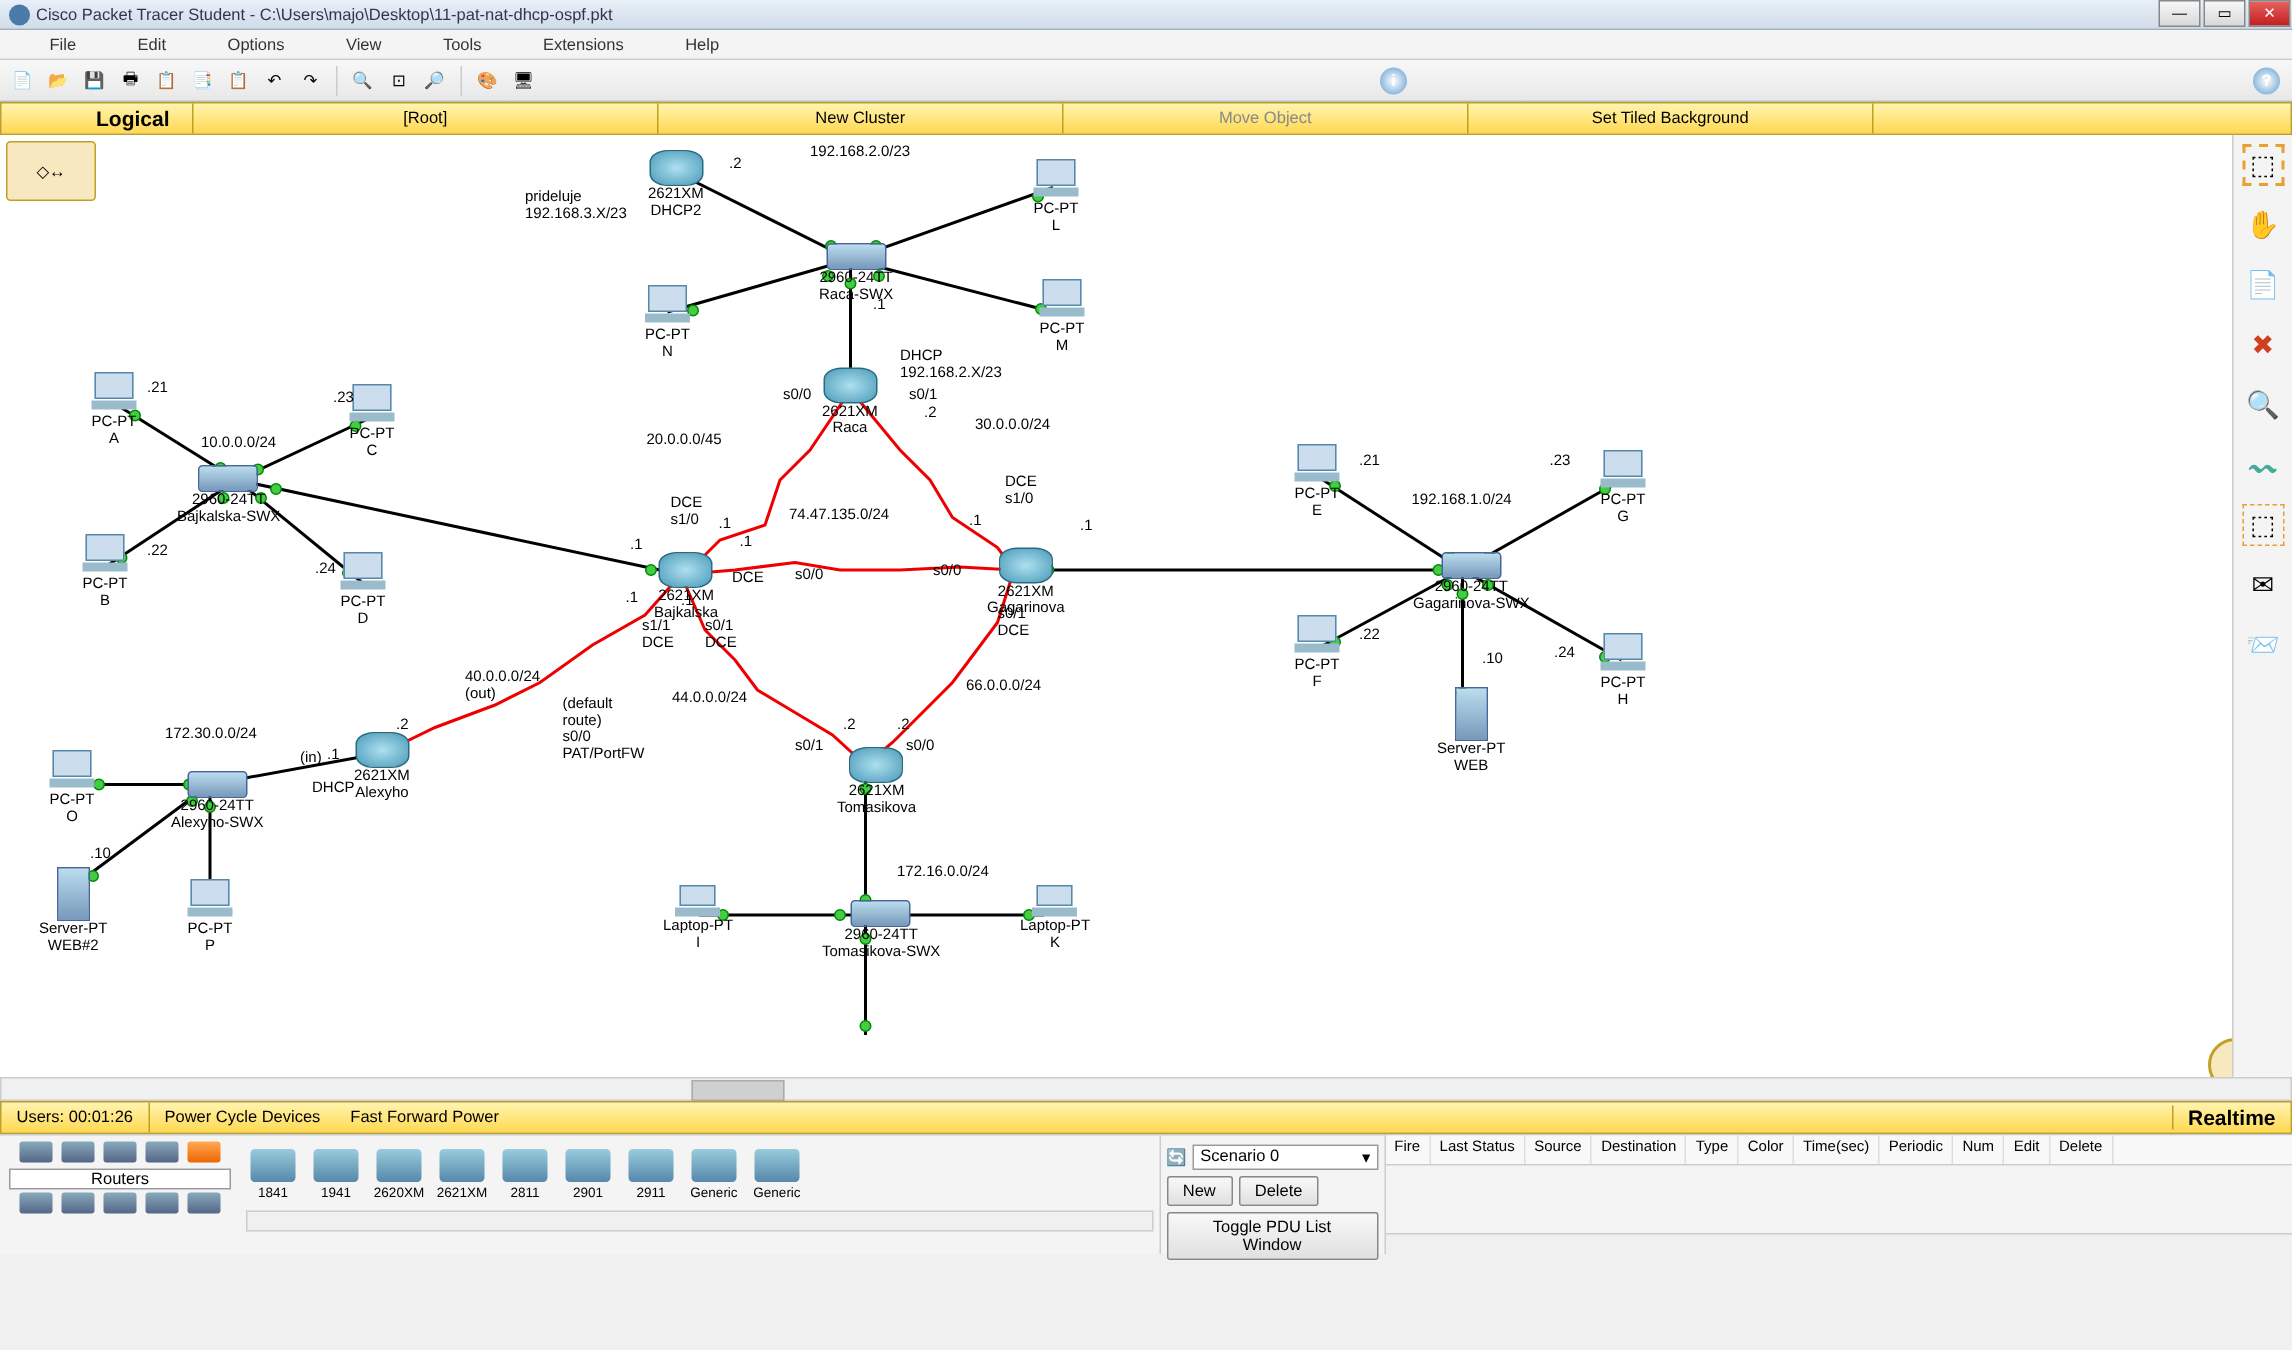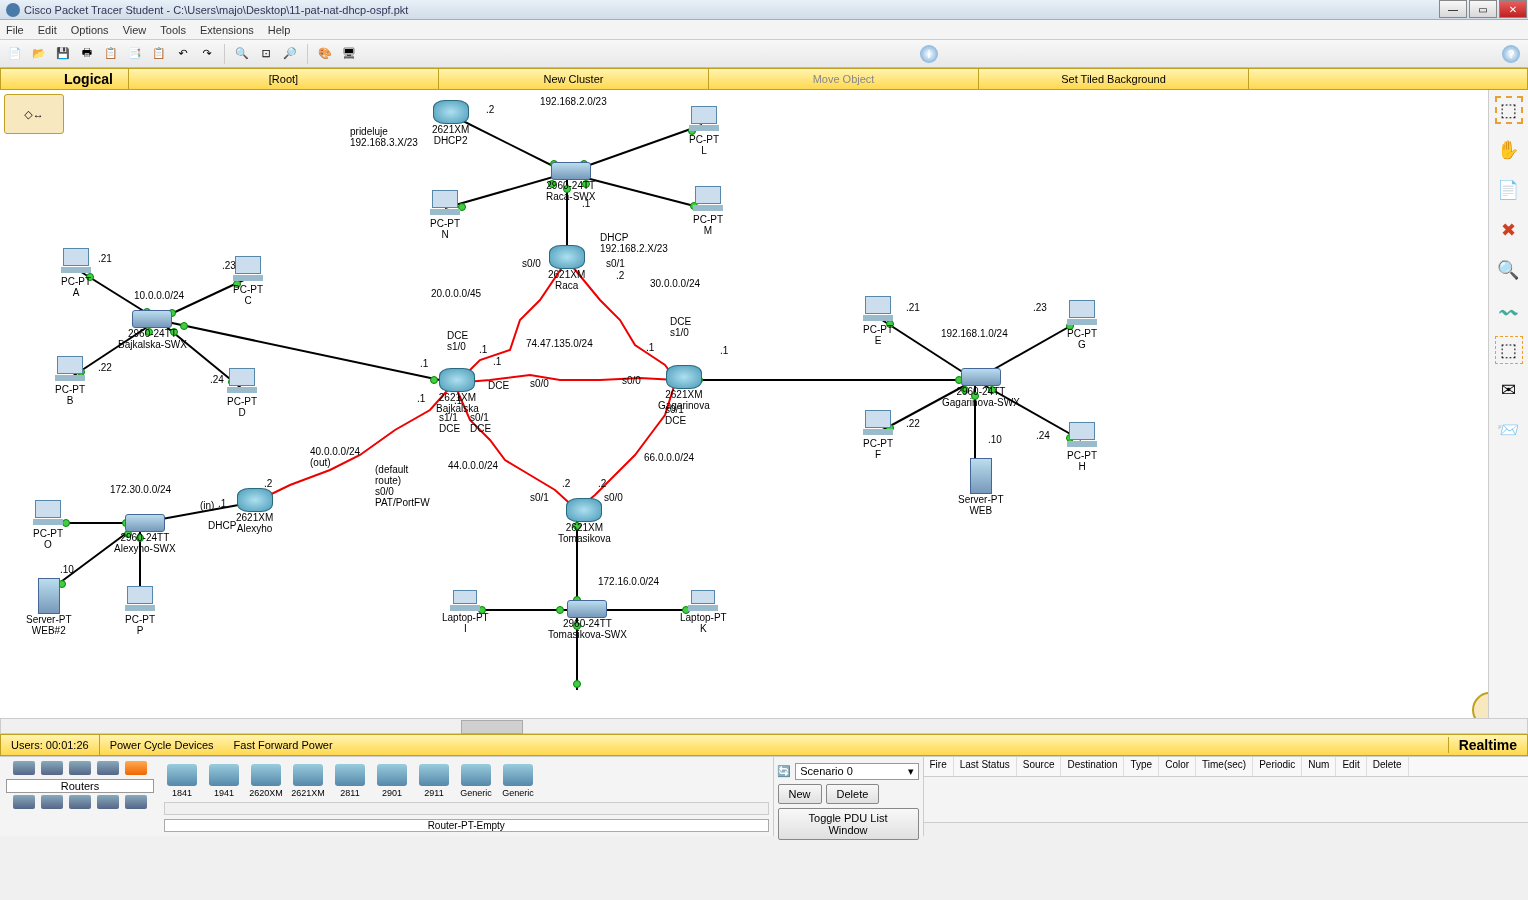--- a/index.html
+++ b/index.html
@@ -10,21 +10,21 @@
 .titlebar-icon { width: 14px; height: 14px; background: #4a7aa8; border-radius: 50%; margin-right: 4px; }
 .titlebar-text { color: #335; flex: 1; }
 .win-btns { display: flex; height: 100%; }
 .win-btn { width: 28px; height: 18px; margin: 0 1px; border: 1px solid #888; display: flex; align-items: center; justify-content: center; font-size: 10px; }
 .win-min { background: linear-gradient(#f8f8f8,#d8d8d8); }
 .win-max { background: linear-gradient(#f8f8f8,#d8d8d8); }
 .win-close { background: linear-gradient(#e86060,#c02020); color: #fff; }
 
 
 .menubar { height: 20px; background: #f4f4f4; display: flex; align-items: center; padding: 0 6px; gap: 14px; border-bottom: 1px solid #ccc; }
-.menu-item { color: #333; cursor: default; }
+.menu-item { color: #333; cursor: default; margin-left: 27px; }
 
 
 .maintoolbar { height: 28px; background: linear-gradient(#f8f8f8,#e8e8e8); border-bottom: 1px solid #bbb; display: flex; align-items: center; padding: 0 4px; gap: 2px; }
 .toolbtn { width: 22px; height: 22px; display: flex; align-items: center; justify-content: center; border-radius: 2px; }
 .toolsep { width: 1px; height: 20px; background: #ccc; margin: 0 4px; }
 .help-icon { margin-left: auto; width: 18px; height: 18px; border-radius: 50%; background: radial-gradient(#fff,#5a9ad0); color: #fff; display: flex; align-items: center; justify-content: center; font-weight: bold; margin-right: 4px; }
 
 
 .navbar { height: 22px; background: linear-gradient(#fff4b0,#ffd850); border: 1px solid #c0a020; display: flex; }
 .nav-cell { display: flex; align-items: center; justify-content: center; border-right: 1px solid #c0a020; }
@@ -412,21 +412,21 @@
     <div class="netlabel" style="left:941px;top:238px">192.168.1.0/24</div>
     <div class="netlabel" style="left:598px;top:486px">172.16.0.0/24</div>
     <div class="netlabel" style="left:375px;top:374px;white-space:pre">(default<br>route)<br>s0/0<br>PAT/PortFW</div>
     <div class="netlabel" style="left:447px;top:240px;white-space:pre">DCE<br>s1/0</div>
     <div class="netlabel" style="left:670px;top:226px;white-space:pre">DCE<br>s1/0</div>
     <div class="netlabel" style="left:522px;top:168px">s0/0</div>
     <div class="netlabel" style="left:606px;top:168px">s0/1</div>
     <div class="netlabel" style="left:488px;top:290px">DCE</div>
     <div class="netlabel" style="left:530px;top:288px">s0/0</div>
     <div class="netlabel" style="left:622px;top:285px">s0/0</div>
-    <div class="netlabel" style="left:439px;top:322px;white-space:pre">s1/1<br>DCE</div>
+    <div class="netlabel" style="left:428px;top:322px;white-space:pre">s1/1<br>DCE</div>
     <div class="netlabel" style="left:470px;top:322px;white-space:pre">s0/1<br>DCE</div>
     <div class="netlabel" style="left:665px;top:314px;white-space:pre">s0/1<br>DCE</div>
     <div class="netlabel" style="left:530px;top:402px">s0/1</div>
     <div class="netlabel" style="left:604px;top:402px">s0/0</div>
     <div class="netlabel" style="left:200px;top:410px">(in)</div>
     <div class="netlabel" style="left:208px;top:430px">DHCP</div>
     <div class="netlabel" style="left:98px;top:163px">.21</div>
     <div class="netlabel" style="left:98px;top:272px">.22</div>
     <div class="netlabel" style="left:222px;top:170px">.23</div>
     <div class="netlabel" style="left:210px;top:284px">.24</div>
@@ -528,21 +528,20 @@
         <div class="devitem">
           <div class="devitem-icon"></div>
           <div class="devitem-label">Generic</div>
         </div>
         <div class="devitem">
           <div class="devitem-icon"></div>
           <div class="devitem-label">Generic</div>
         </div>
       </div>
     <div class="devscroll"></div>
-    <div class="devselect">Router-PT-Empty</div>
   </div>
 
   <div class="scenariopanel">
     <div class="scenario-row">
       <span>🔄</span>
       <div class="scenario-select">
           <span>Scenario 0</span>
           <span>▾</span>
         </div>
     </div>

